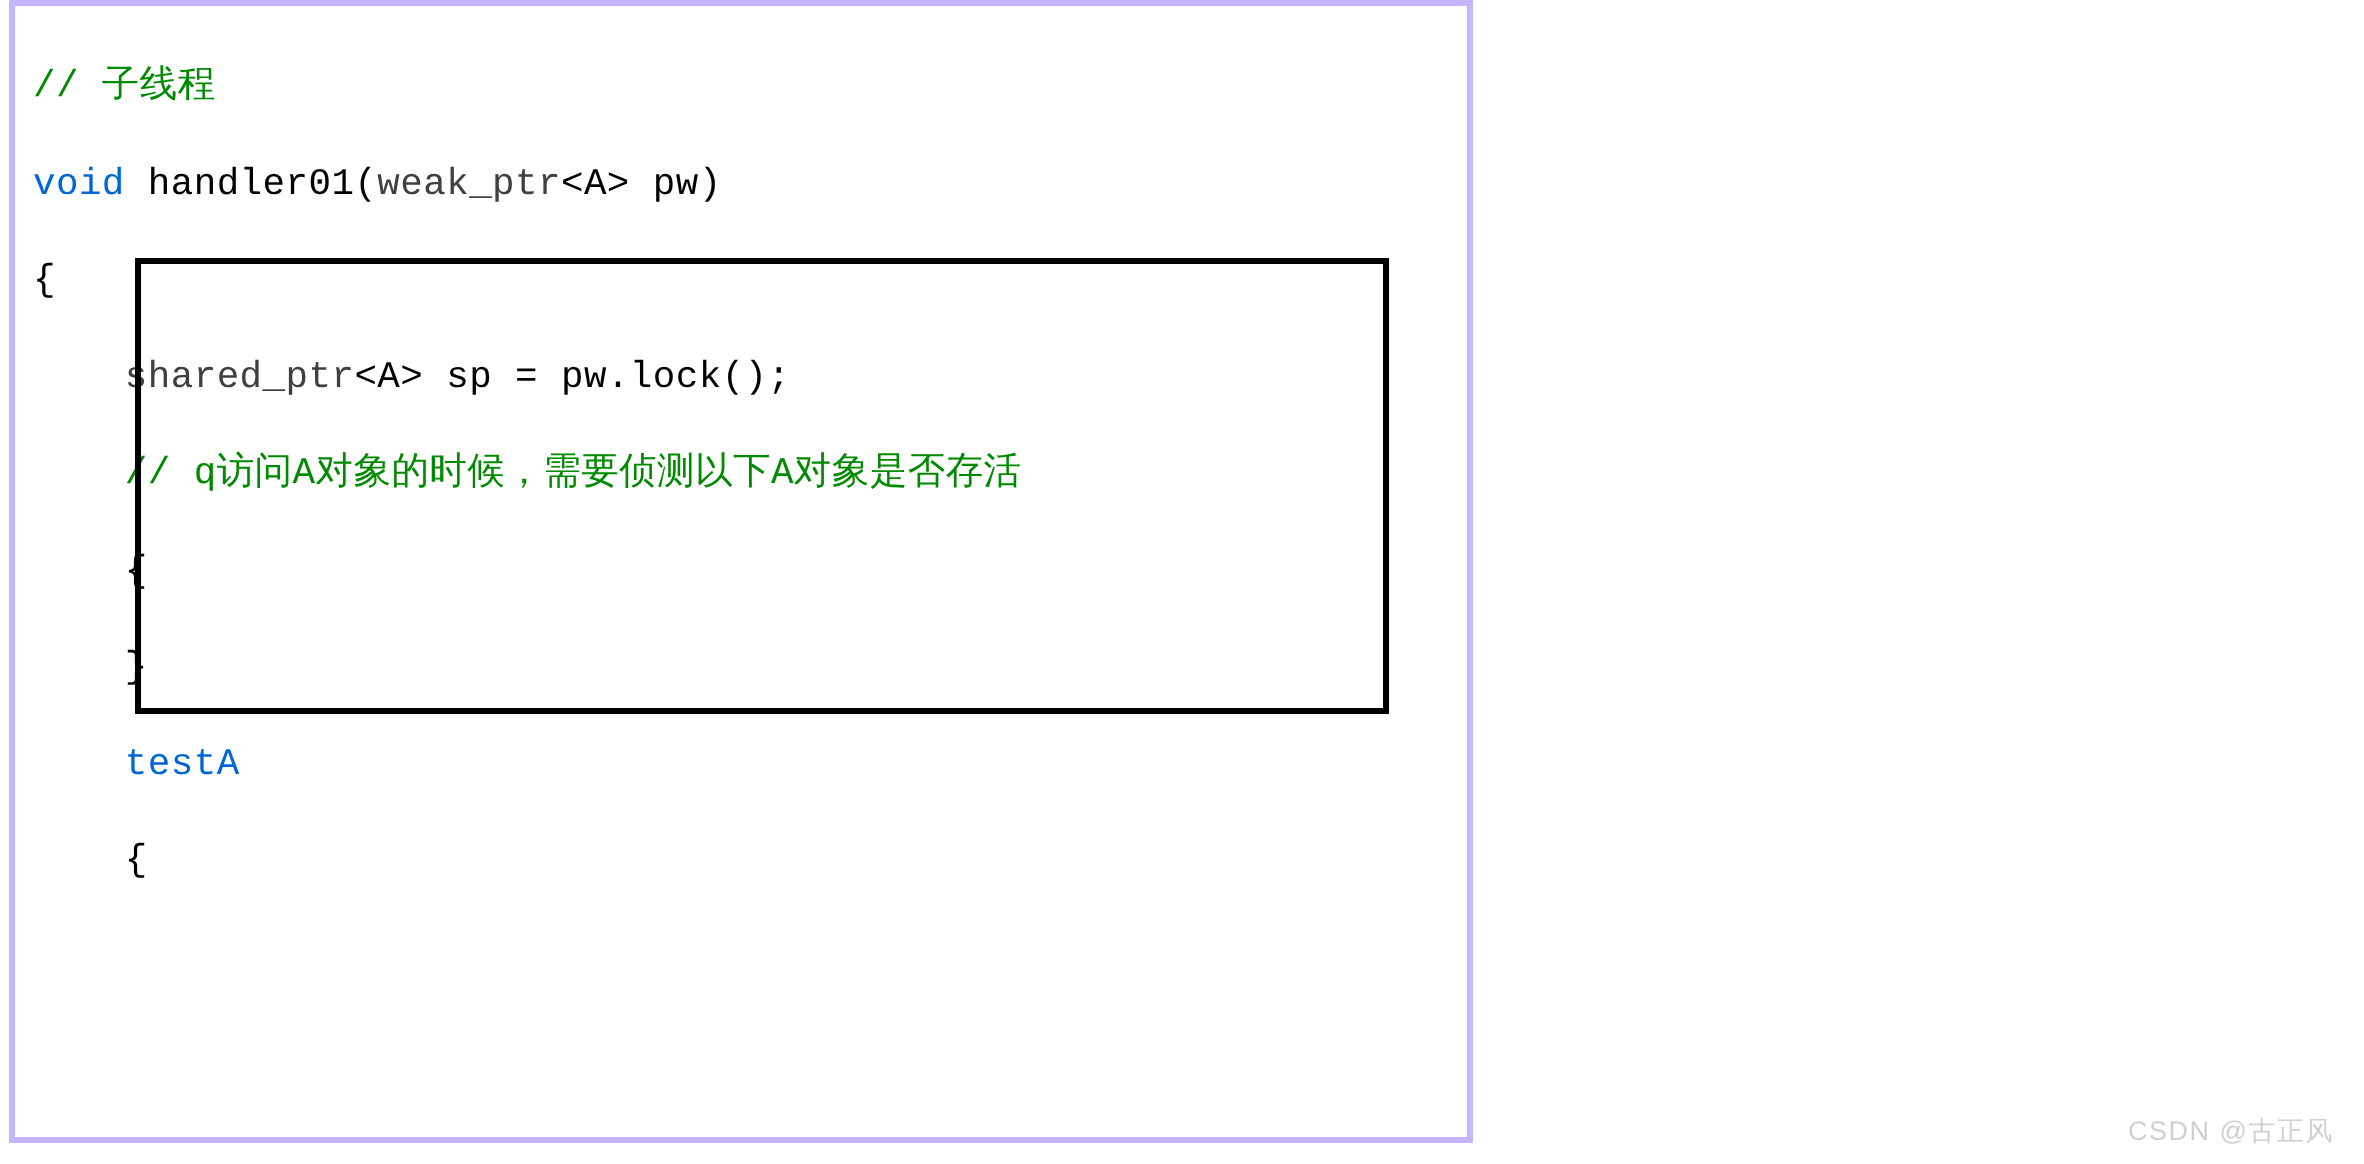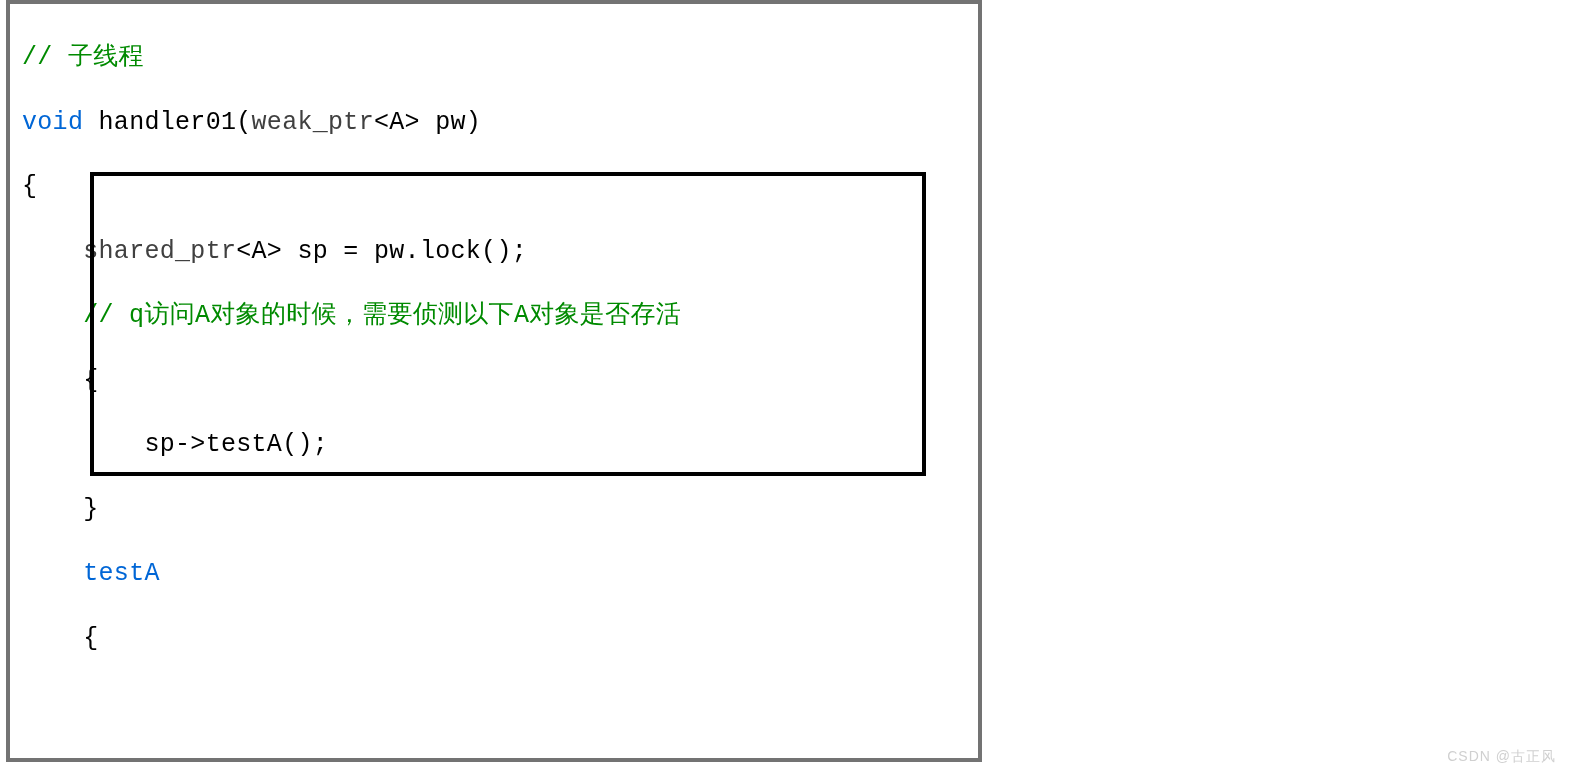--- a/index.html
+++ b/index.html
@@ -1,52 +1,51 @@
 <!DOCTYPE html>
 <html><head>
 <meta charset="utf-8">
 <style>
   html,body{margin:0;padding:0;background:#fff;font-family:Consolas,"Courier New",monospace;}
   .viewport{position:relative;width:1576px;height:776px;}
   .code-panel{
     position:absolute;left:6px;top:0;width:976px;height:762px;
-    border:4px solid #737373;box-sizing:border-box;
+    border:4px solid #c4b5fd;box-sizing:border-box;
     background:#fff;overflow:hidden;
   }
   .code{
     font-size:25px;line-height:1.29;white-space:pre;
     padding:6px 0 0 0;color:#000;letter-spacing:0.3px;
   }
   .ln{display:block;padding-left:12px;margin:0;}
   .cmt{color:#008a00;}
   .kwblue{color:#0066d6;margin-top:24px;}
   .type{color:#404040;}
   .highlight-box{
     position:absolute;left:80px;top:168px;width:836px;height:304px;
     border:4px solid #000;box-sizing:border-box;pointer-events:none;
   }
   .watermark{
     position:absolute;right:20px;bottom:10px;color:#d0d0d0;
-    font-family:"Microsoft YaHei",Arial,sans-serif;font-size:14px;
+    font-family:"Microsoft YaHei",Arial,sans-serif;font-size:18px;
     letter-spacing:1px;
   }
 </style>
 </head>
 <body>
 
 <div class="viewport">
   <div class="code-panel">
     <div class="code">
 <span class="ln"><span class="cmt">// 子线程</span></span>
 <span class="ln"><span class="kwblue">void</span><span> handler01(</span><span class="type">weak_ptr</span><span>&lt;A&gt; pw)</span></span>
 <span class="ln"><span>{</span></span>
 <span class="ln"><span>    </span><span class="type">shared_ptr</span><span>&lt;A&gt; sp = pw.lock();</span></span>
 <span class="ln"><span class="cmt">    // q访问A对象的时候，需要侦测以下A对象是否存活</span></span>
 <span class="ln"><span>    {</span></span>
-<span class="ln"><span>        sp-&gt;testA();</span></span>
 <span class="ln"><span>    }</span></span>
 <span class="ln"><span>    </span><span class="kwblue">testA</span></span>
 <span class="ln"><span>    {</span></span>
 
 
 
 
 
 
 

